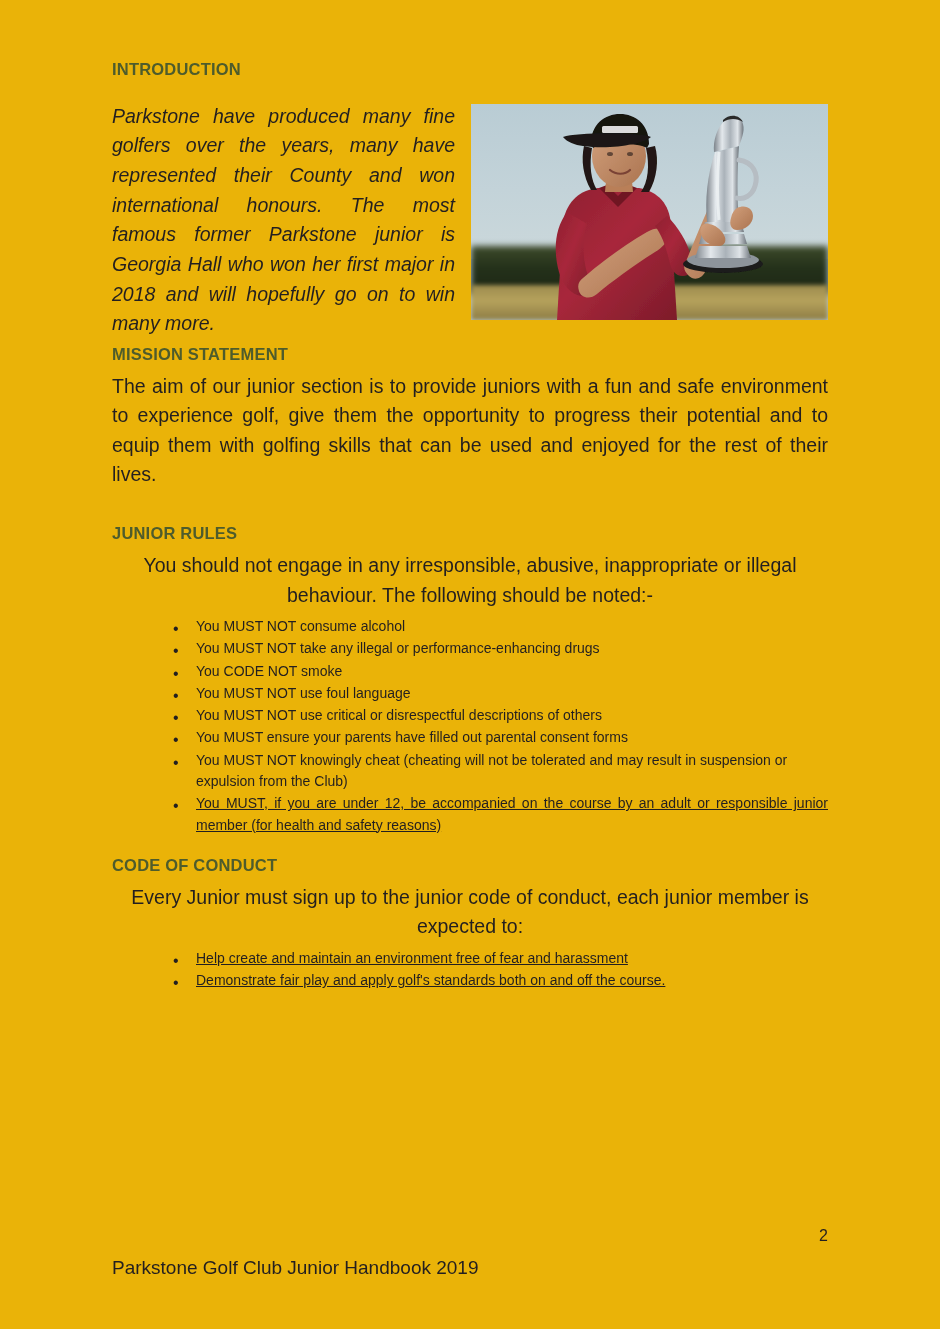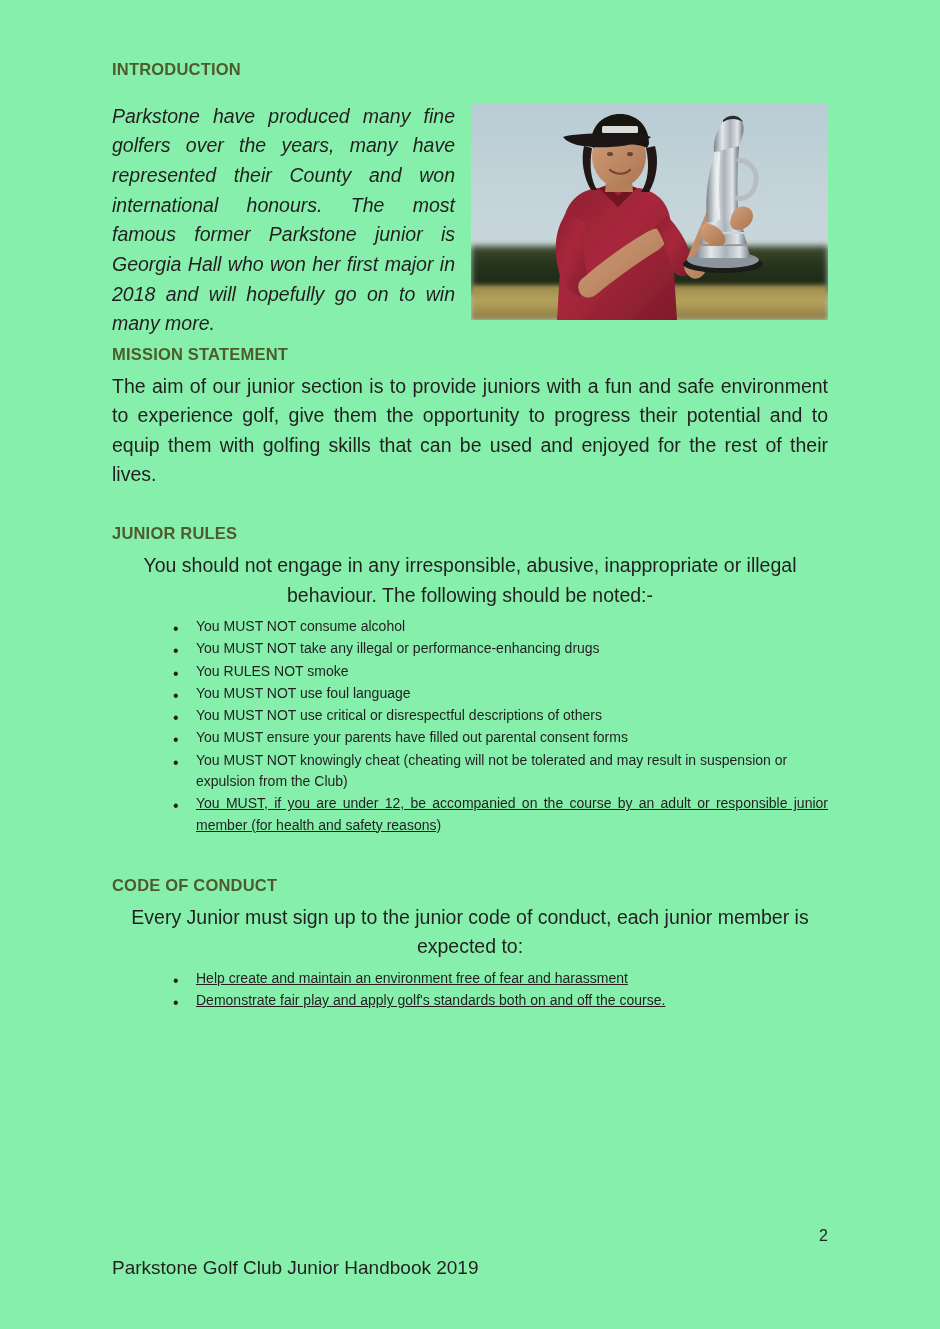--- a/index.html
+++ b/index.html
@@ -9,21 +9,21 @@
     background: #ffffff;
   }
   body {
     font-family: "Liberation Sans", sans-serif;
     color: #2b2b2b;
   }
   .page {
     position: relative;
     width: 940px;
     height: 1329px;
-    background: #86efac;
+    background: #eab308;
     overflow: hidden;
     box-sizing: border-box;
   }
   .content {
     position: absolute;
     left: 112px;
     top: 60px;
     width: 716px;
   }
   h2.section-heading {
@@ -117,21 +117,21 @@
   ul.doc-list li::before {
     content: "\2022";
     position: absolute;
     left: 61px;
     top: -1px;
     font-size: 16px;
     color: #231f20;
     line-height: 1.72;
   }
   
-  .conduct-block { margin-top: 40px; }
+  .conduct-block { margin-top: 20px; }
   
   .footer {
     position: absolute;
     left: 112px;
     right: 112px;
     bottom: 48px;
   }
   .page-number {
     position: absolute;
     right: 0;
@@ -255,21 +255,21 @@
       <h2 class="section-heading">MISSION STATEMENT</h2>
       <p class="body-text">The aim of our junior section is to provide juniors with a fun and safe environment to experience golf, give them the opportunity to progress their potential and to equip them with golfing skills that can be used and enjoyed for the rest of their lives.</p>
     </div>
 
     <div class="rules-block">
       <h2 class="section-heading">JUNIOR RULES</h2>
       <p class="body-text ragged">You should not engage in any irresponsible, abusive, inappropriate or illegal behaviour. The following should be noted:-</p>
       <ul class="doc-list">
         <li>You MUST NOT consume alcohol</li>
         <li>You MUST NOT take any illegal or performance-enhancing drugs</li>
-        <li>You RULES NOT smoke</li>
+        <li>You CODE NOT smoke</li>
         <li>You MUST NOT use foul language</li>
         <li>You MUST NOT use critical or disrespectful descriptions of others</li>
         <li>You MUST ensure your parents have filled out parental consent forms</li>
         <li>You MUST NOT knowingly cheat (cheating will not be tolerated and may result in suspension or expulsion from the Club)</li>
         <li class="justified">You MUST, if you are under 12, be accompanied on the course by an adult or responsible junior member (for health and safety reasons)</li>
       </ul>
     </div>
 
     <div class="conduct-block">
       <h2 class="section-heading">CODE OF CONDUCT</h2>

